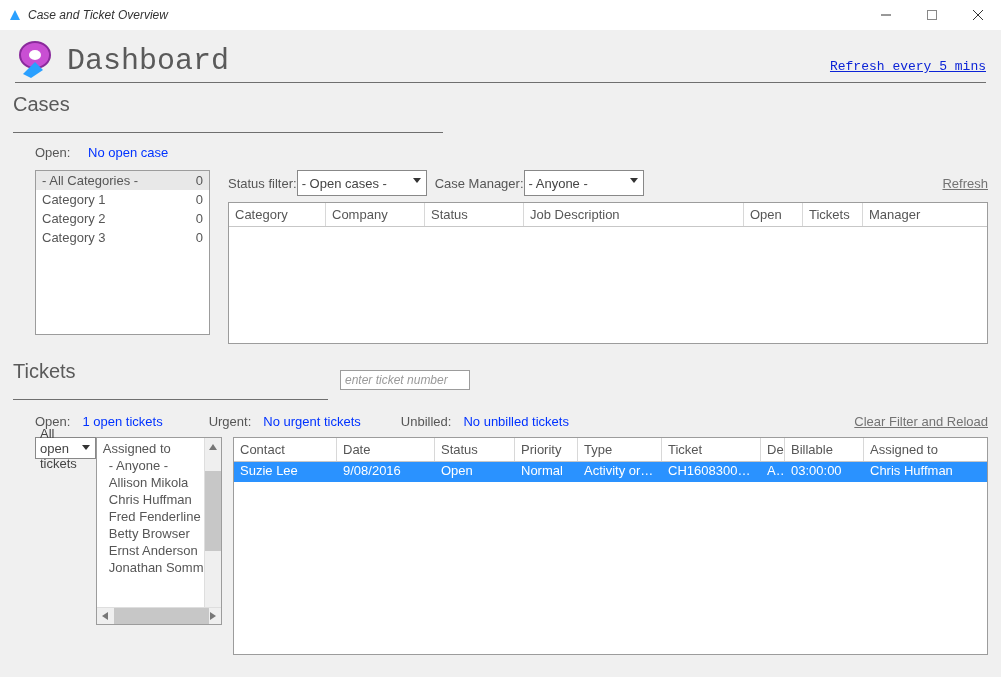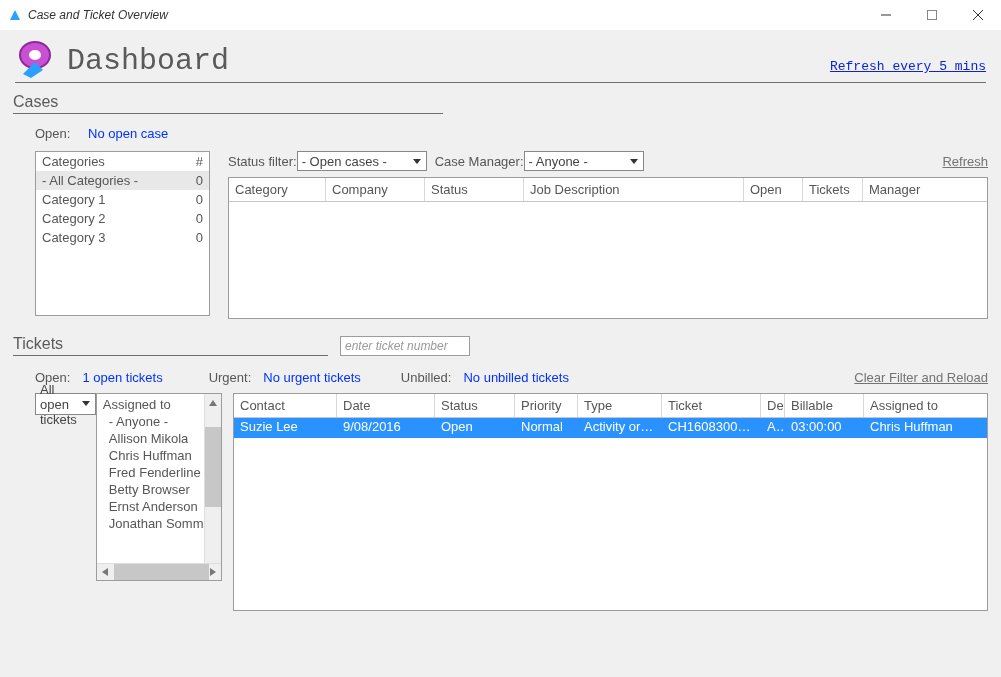--- a/index.html
+++ b/index.html
@@ -72,27 +72,27 @@
   .header-row .spacer { flex: 1 1 auto; }
   .header-row .refresh-interval {
     color: #0b23d6;
     text-decoration: underline;
     font-size: 13px;
     padding-bottom: 4px;
   }
 
   
   .section-heading {
-    font-size: 16px;
+    font-size: 20px;
     color: #5a5a5a;
     border-bottom: 1px solid #6f6f6f;
     display: inline-block;
     width: 430px;
     margin: 4px 0 4px 0;
-    padding-bottom: 2px;
+    padding-bottom: 16px;
   }
 
   
   .cases-open-line {
     font-size: 13px;
     margin: 8px 0 10px 22px;
   }
   .cases-open-line .lbl { color: #565656; margin-right: 14px; }
   .cases-open-line .val { color: #0032ff; }
 
@@ -126,21 +126,21 @@
   }
   .filter-row {
     display: flex;
     align-items: center;
     margin-bottom: 6px;
   }
   .filter-row .lbl { color: #565656; }
   .select {
     border: 1px solid #888;
     background: #fff;
-    height: 20px;
+    height: 26px;
     padding: 0 18px 0 4px;
     font-size: 13px;
     color: #444;
     position: relative;
     display: inline-flex;
     align-items: center;
   }
   .select .arrow {
     position: absolute; right: 2px; top: 2px;
     width: 14px; height: 14px;
@@ -361,24 +361,20 @@
   
   <div class="section-heading">Cases</div>
 
   <div class="cases-open-line">
     <span class="lbl">Open:</span>
     <span class="val">No open case</span>
   </div>
 
   <div class="cases-body">
     <div class="cat-box">
-      <div class="cat-row hdr">
-        <span class="name">Categories</span>
-        <span class="count">#</span>
-      </div>
       <div class="cat-row sel">
         <span class="name">- All Categories -</span>
         <span class="count">0</span>
       </div>
       <div class="cat-row">
         <span class="name">Category 1</span>
         <span class="count">0</span>
       </div>
       <div class="cat-row">
         <span class="name">Category 2</span>

